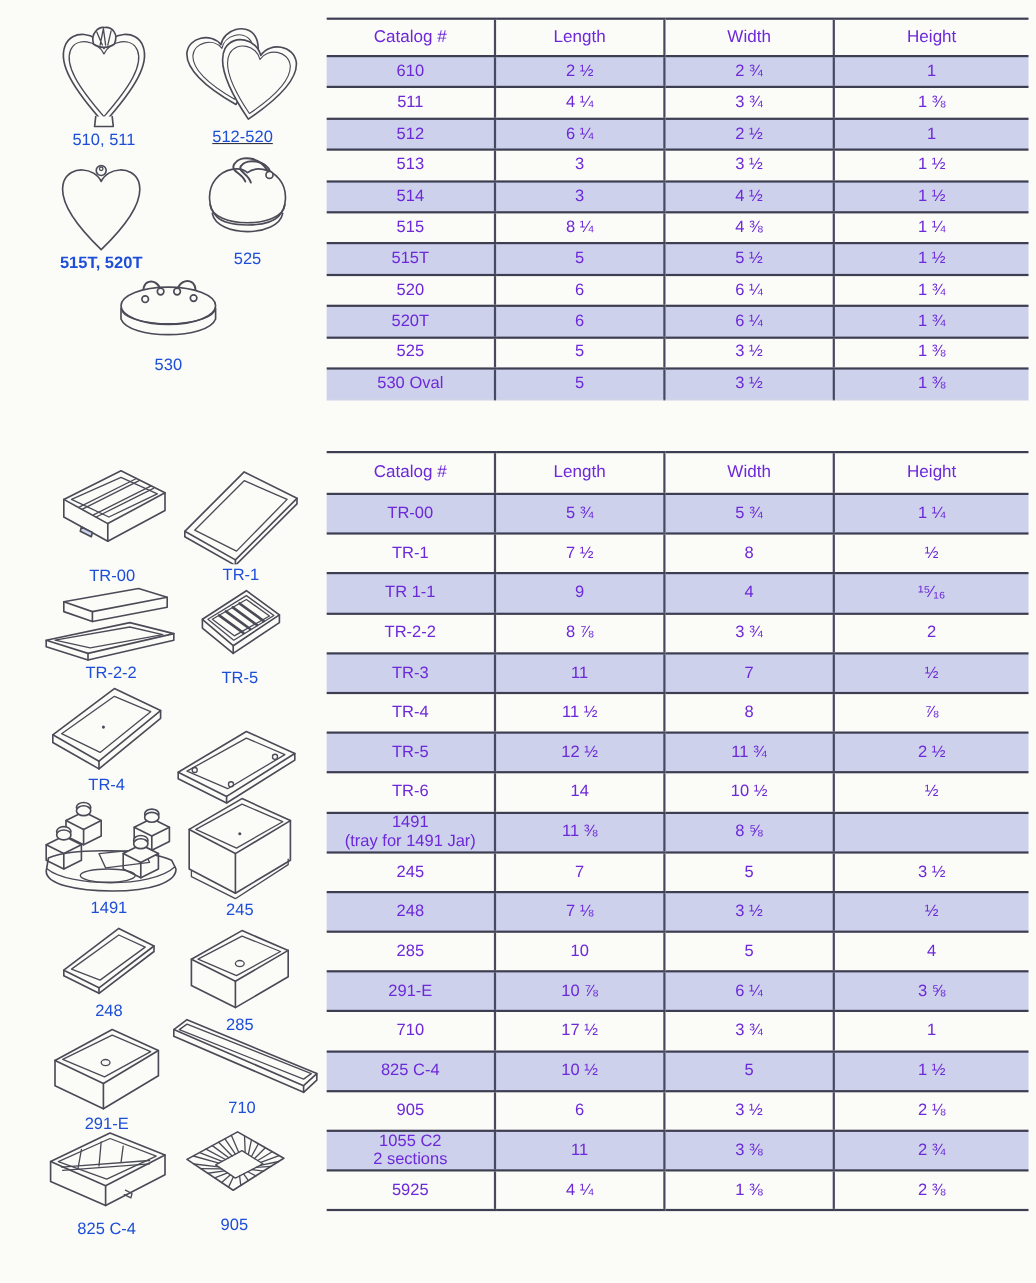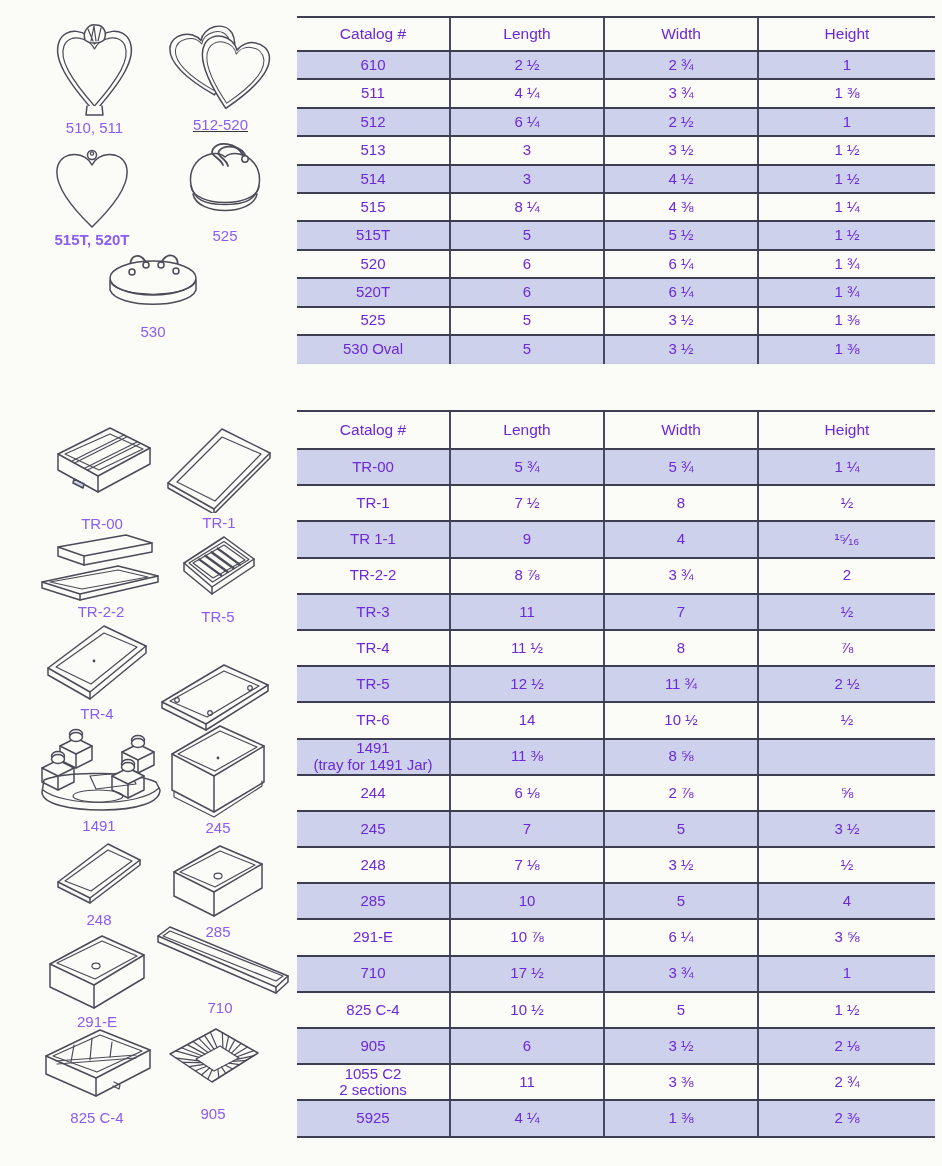--- a/index.html
+++ b/index.html
@@ -31,21 +31,21 @@
   #table-trays{left:297px;top:410px;width:638px;}
   #table-trays thead tr{height:38px;}
   #table-trays tbody tr{height:36.2px;}
   .spec-table th{font-size:15.5px;}
 
   
   .fig{position:absolute;display:flex;flex-direction:column;align-items:center;margin:0;}
   .fig svg{display:block;stroke:#4b4b57;stroke-width:1.5;fill:none;
            stroke-linejoin:round;stroke-linecap:round;}
   .fig figcaption{
-    display:block;text-align:center;font-size:15px;color:#8b5cf6;
+    display:block;text-align:center;font-size:15px;color:#1d4ed8;
     margin-top:1px;white-space:nowrap;
   }
   .bgfill{fill:#fbfbf8;}
   .thin{stroke-width:1.2;}
   .dot{fill:#4b4b57;stroke:none;}
 </style>
 </head>
 <body>
 
 <div class="page">
@@ -451,26 +451,20 @@
           <td>½</td>
         </tr>
         <tr>
           <td>1491
 (tray for 1491 Jar)</td>
           <td>11 ⅜</td>
           <td>8 ⅝</td>
           <td></td>
         </tr>
         <tr>
-          <td>244</td>
-          <td>6 ⅛</td>
-          <td>2 ⅞</td>
-          <td>⅝</td>
-        </tr>
-        <tr>
           <td>245</td>
           <td>7</td>
           <td>5</td>
           <td>3 ½</td>
         </tr>
         <tr>
           <td>248</td>
           <td>7 ⅛</td>
           <td>3 ½</td>
           <td>½</td>

